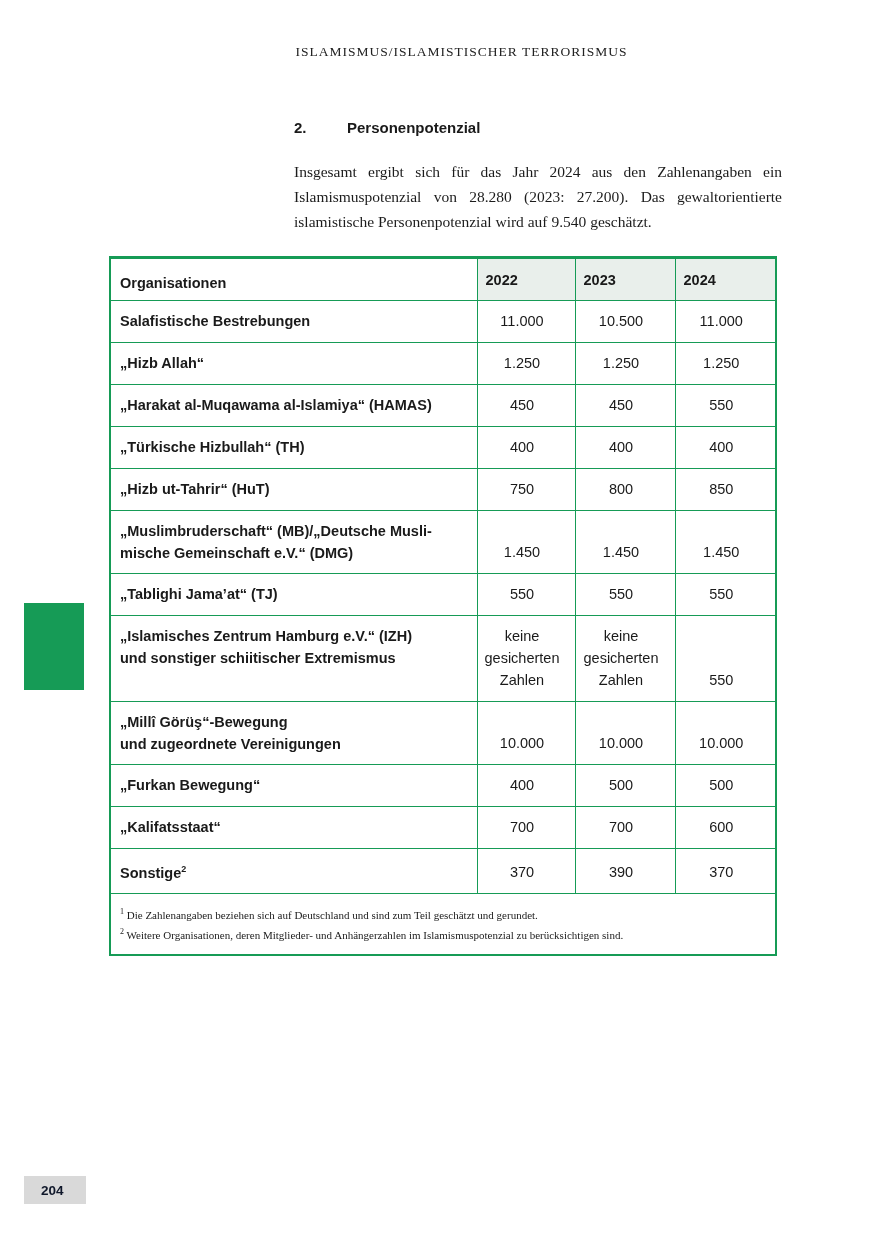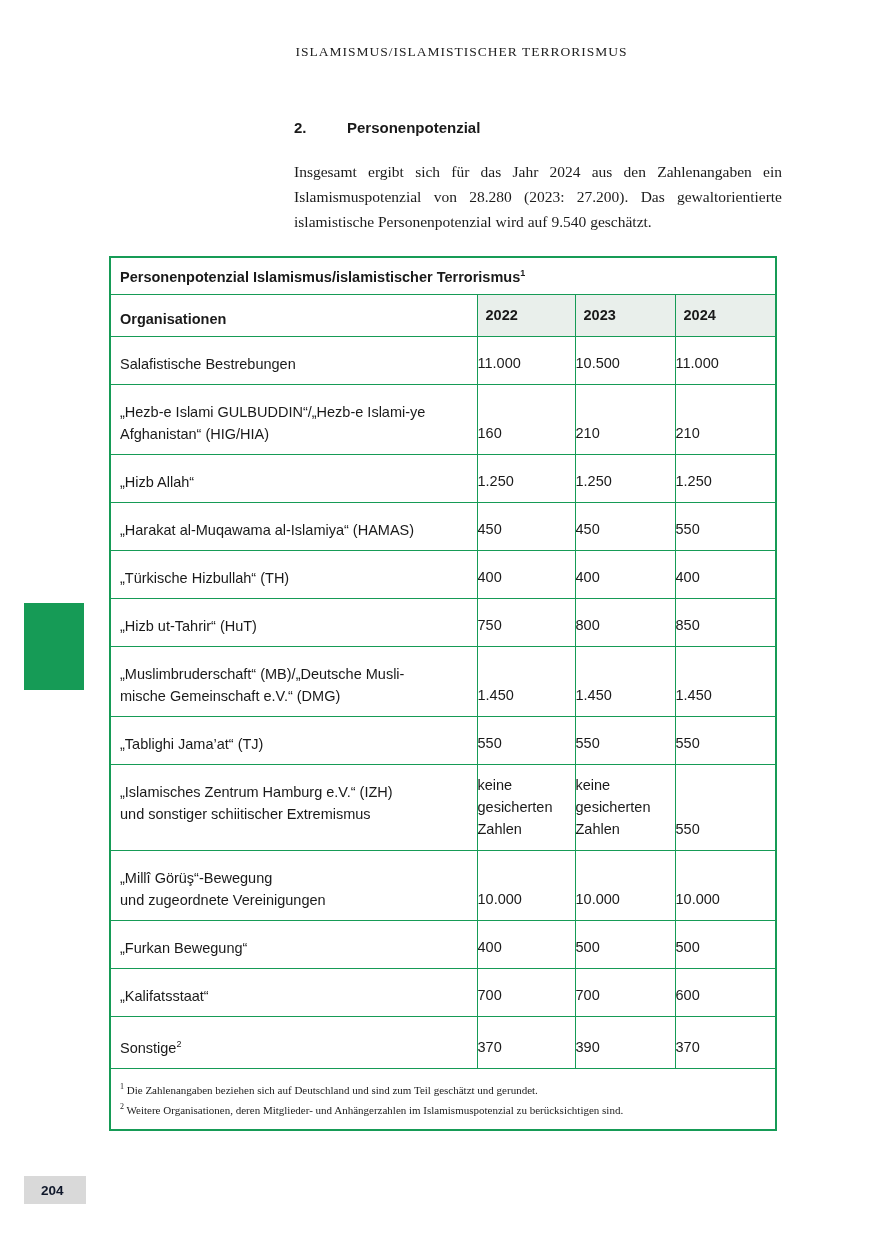--- a/index.html
+++ b/index.html
@@ -39,26 +39,26 @@
   }
   .title-row sup{font-size:9px;}
   .head-row td{border-top:1px solid var(--green);font-weight:bold;}
   .org-head{padding:16px 10px 9px 9px;}
   .year-head{
     background:var(--yearbg);text-align:left;padding:9px 8px;
     border-left:1px solid var(--green);
   }
   .data-row td{border-top:1px solid var(--green);}
   .org{
-    padding:16px 10px 9px 9px;font-weight:normal;vertical-align:top;
+    padding:9px 10px 9px 9px;font-weight:bold;vertical-align:top;
     white-space:pre-line;line-height:22px;
   }
   .org sup{font-size:9px;}
   .val{
-    text-align:left;vertical-align:bottom;padding:9px 8px 10px 0;
+    text-align:center;vertical-align:bottom;padding:9px 8px 10px 0;
     border-left:1px solid var(--green);white-space:pre-line;line-height:22px;
   }
   .foot-row td{
     border-top:1px solid var(--green);padding:9px 12px 10px 9px;
     font-size:11px;line-height:17px;font-family:Liberation Serif, serif;
   }
   .fn sup{font-size:8px;}
   .chapter-tab{
     position:absolute;left:0;top:603px;width:60px;height:87px;background:var(--green);
   }
@@ -84,42 +84,32 @@
 
   <div class="table-wrap">
     <table>
       <colgroup>
         <col style="width:366px">
           <col style="width:98px">
           <col style="width:100px">
           <col style="width:100px">
       </colgroup>
       <tbody>
-        <tr class="title-row">
-          <td colspan="4"><span>Personenpotenzial Islamismus/islamistischer Terrorismus</span><sup>1</sup></td>
-        </tr>
         <tr class="head-row">
           <td class="org-head">Organisationen</td>
           <td class="year-head">2022</td>
           <td class="year-head">2023</td>
           <td class="year-head">2024</td>
         </tr>
 
         <tr class="data-row">
           <td class="org">Salafistische Bestrebungen</td>
           <td class="val">11.000</td>
           <td class="val">10.500</td>
           <td class="val">11.000</td>
-        </tr>
-        <tr class="data-row">
-          <td class="org">„Hezb-e Islami GULBUDDIN“/„Hezb-e Islami-ye
-Afghanistan“ (HIG/HIA)</td>
-          <td class="val">160</td>
-          <td class="val">210</td>
-          <td class="val">210</td>
         </tr>
         <tr class="data-row">
           <td class="org">„Hizb Allah“</td>
           <td class="val">1.250</td>
           <td class="val">1.250</td>
           <td class="val">1.250</td>
         </tr>
         <tr class="data-row">
           <td class="org">„Harakat al-Muqawama al-Islamiya“ (HAMAS)</td>
           <td class="val">450</td>

